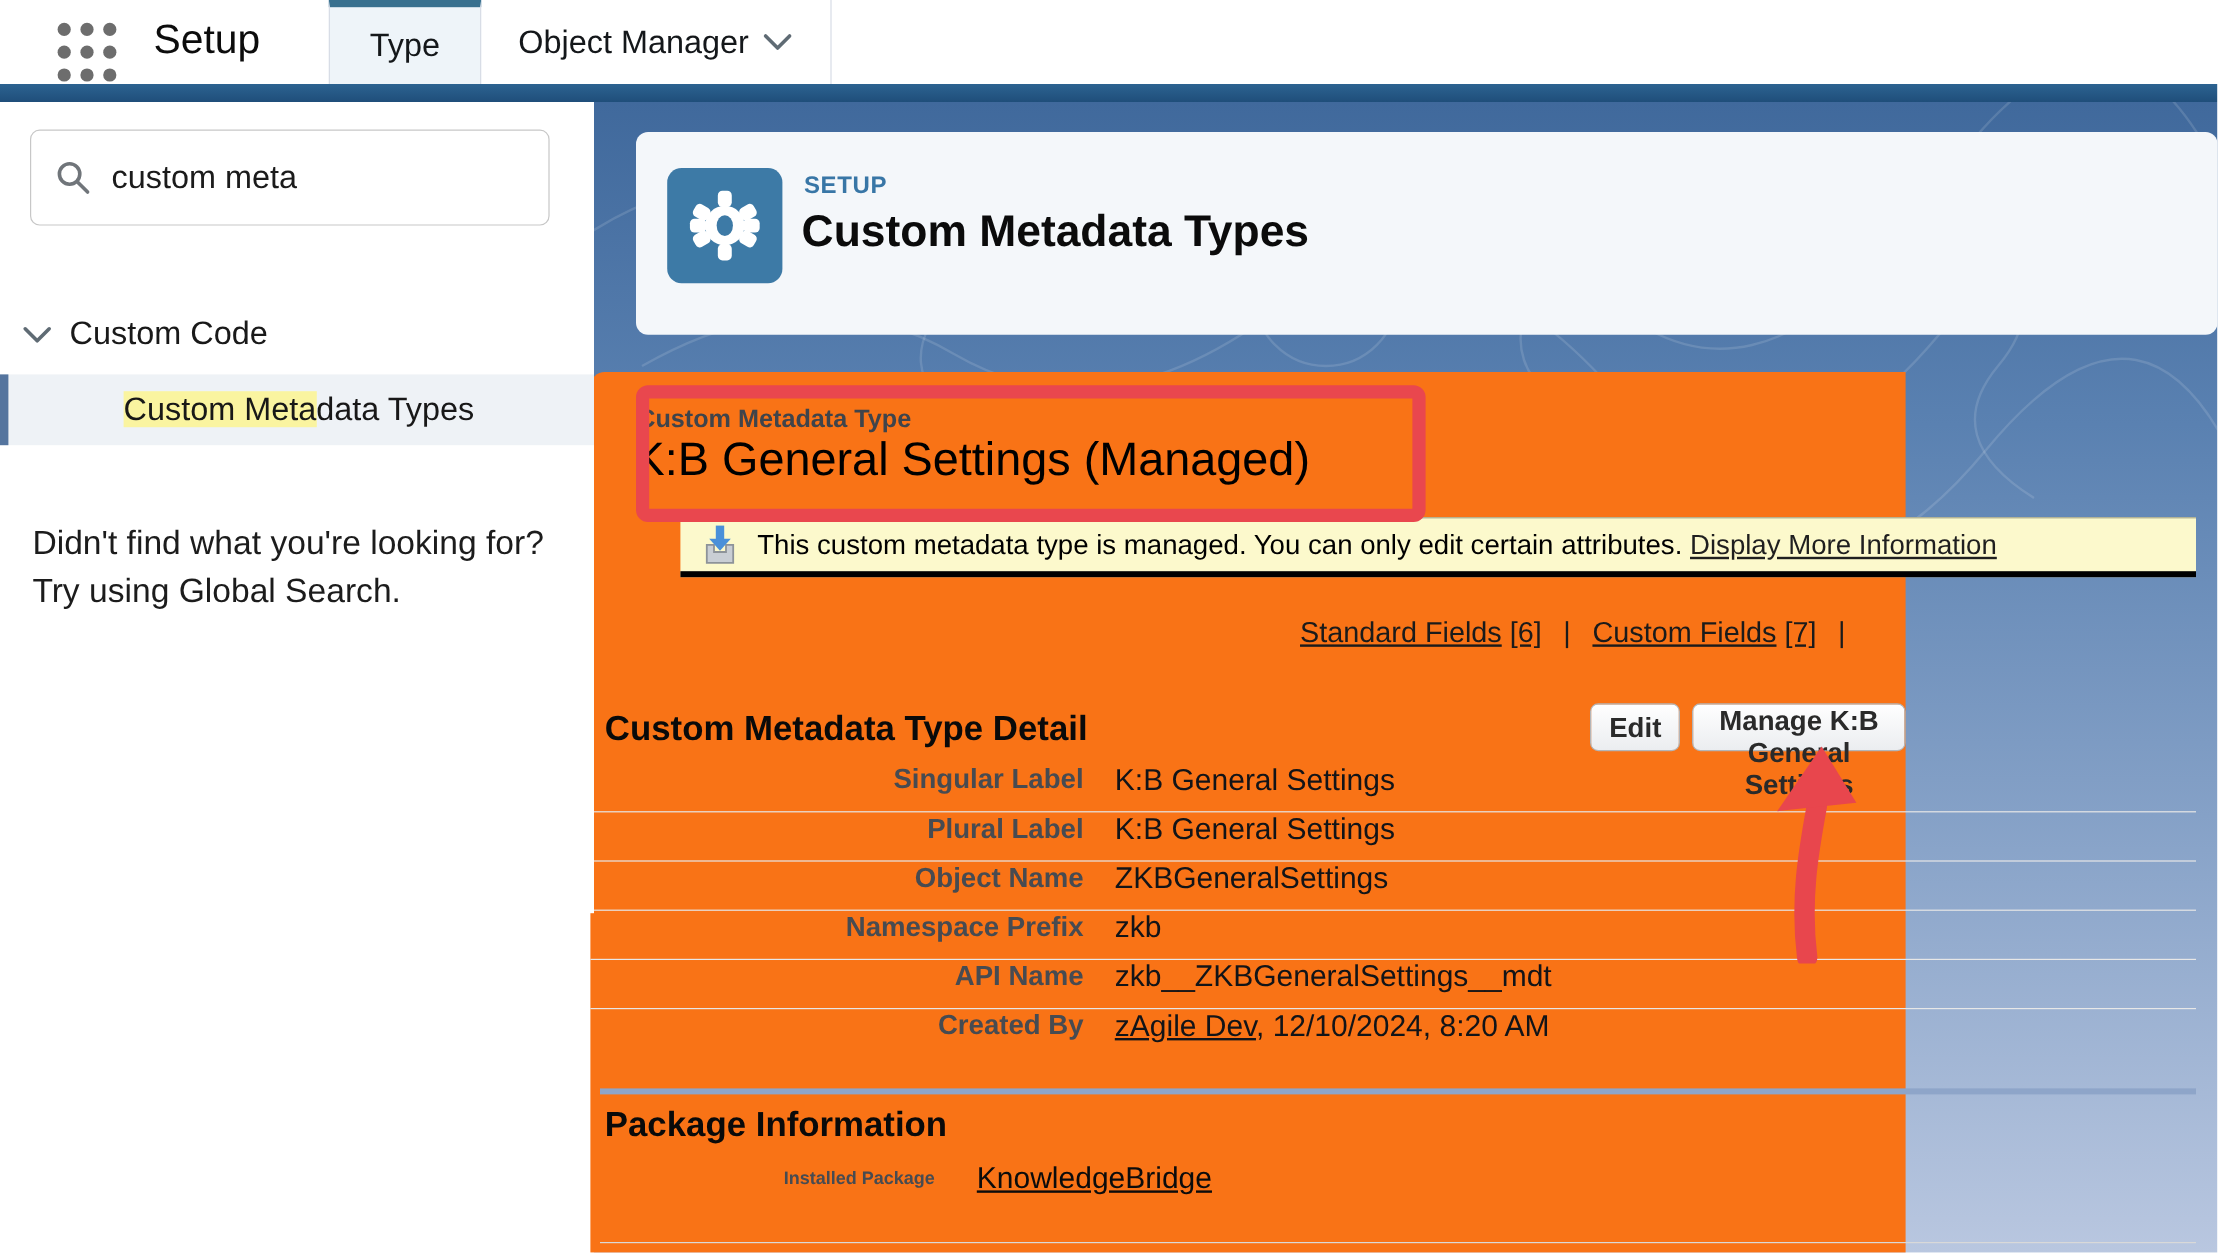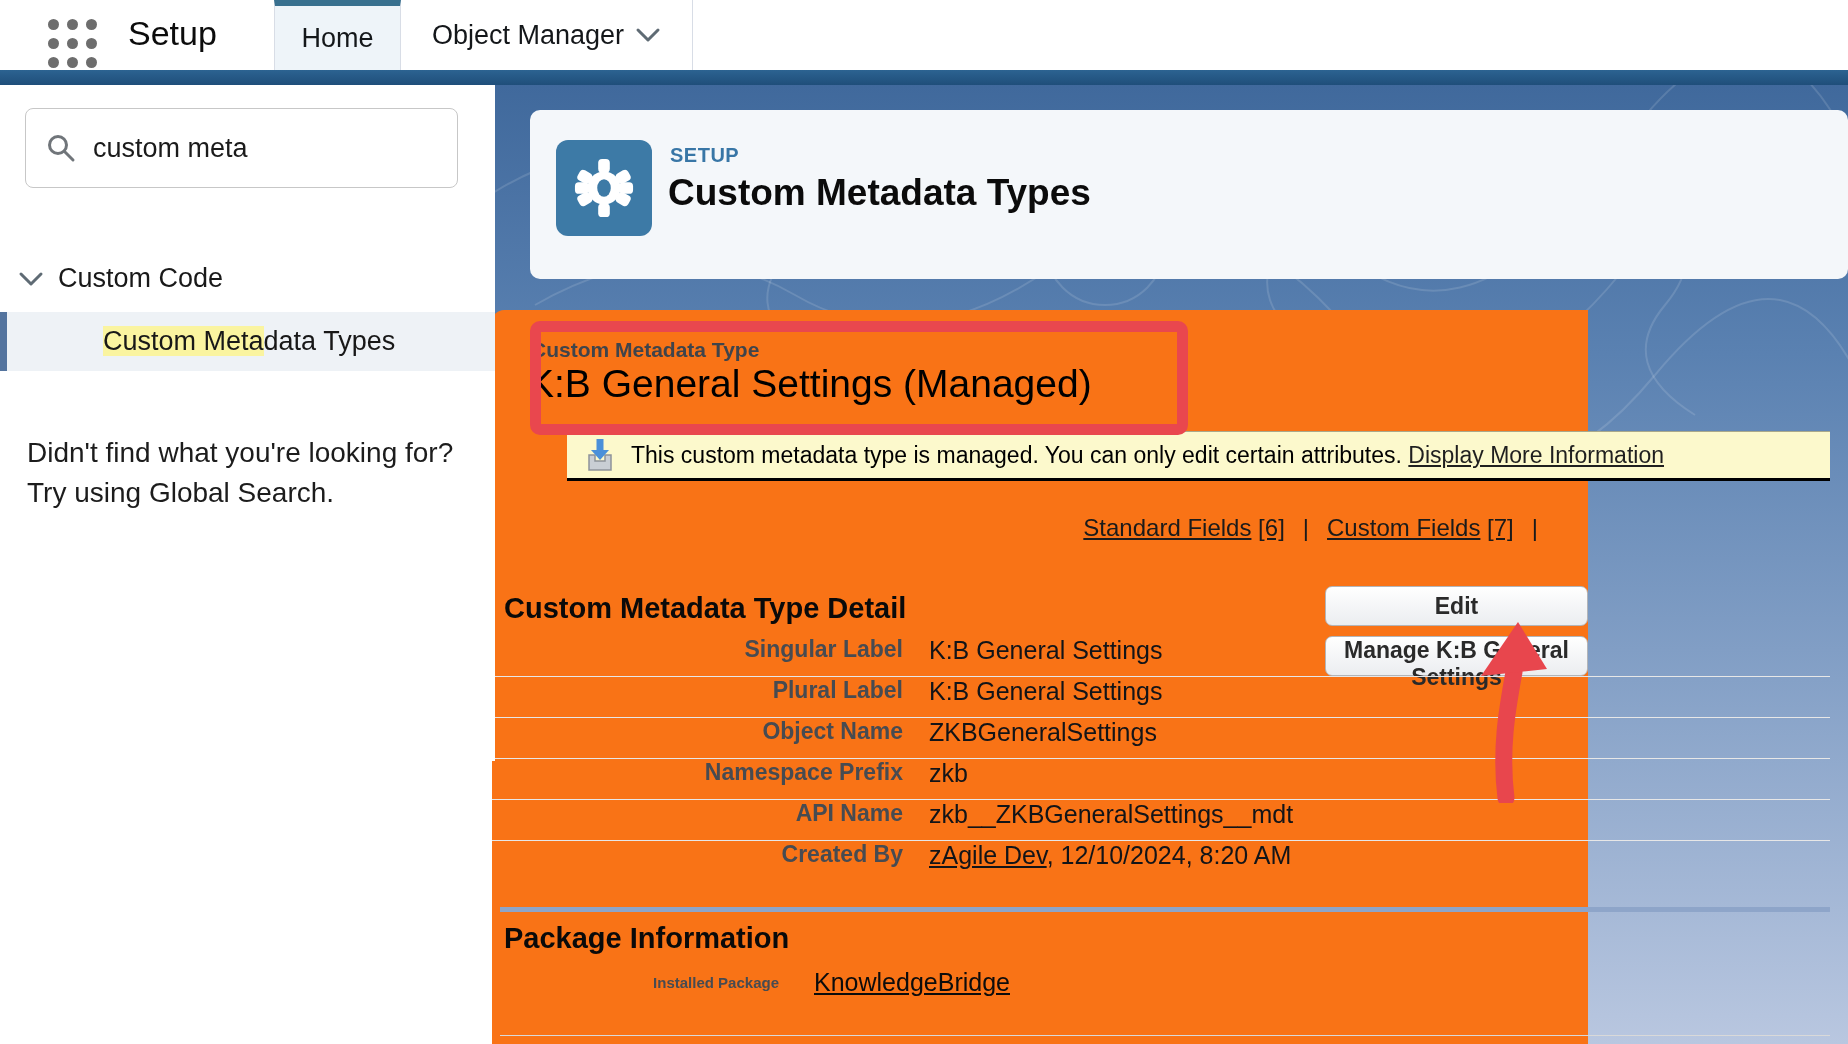--- a/index.html
+++ b/index.html
@@ -34,29 +34,29 @@
   .header-card { position:absolute; left:530px; top:110px; width:1318px; height:169px; background:#f4f7fa; border-radius:10px; z-index:3; }
   .gear-tile { position:absolute; left:26px; top:30px; width:96px; height:96px; background:#3d7aa6; border-radius:12px; display:flex; align-items:center; justify-content:center; }
   .eyebrow { position:absolute; left:140px; top:34px; font-size:20px; font-weight:bold; letter-spacing:0.5px; color:#3876a6; }
   .page-title { position:absolute; left:138px; top:62px; font-size:37px; font-weight:bold; color:#0b0b0b; }
 
   
   .content-card { position:absolute; left:492px; top:310px; width:1096px; height:734px; background:#f97316; border-top-left-radius:12px; z-index:3; }
   .record-type-label { position:absolute; left:39px; top:28px; font-size:21px; font-weight:bold; color:#3f444b; }
   .record-title { position:absolute; left:36px; top:52px; font-size:39px; color:#000; }
 
-  .banner { position:absolute; left:75px; top:121px; width:1263px; height:50px; background:#fcf9cc; border-top:1px solid #a9a98b; border-bottom:3px solid #000000; display:flex; align-items:center; padding-left:16px; gap:14px; font-size:23px; color:#000; }
+  .banner { position:absolute; left:75px; top:121px; width:1263px; height:50px; background:#fcf9cc; border-top:1px solid #a9a98b; border-bottom:5px solid #000000; display:flex; align-items:center; padding-left:16px; gap:14px; font-size:23px; color:#000; }
   .banner a { color:#1f1f1f; text-decoration:underline; cursor:pointer; }
 
   .field-links { position:absolute; right:0; top:204px; width:100%; text-align:right; padding-right:32px; font-size:24px; color:#1b1b1b; }
   .field-links a { color:#1b1b1b; text-decoration:underline; cursor:pointer; }
   .field-links .sep { margin:0 18px; text-decoration:none; }
 
   .detail-heading { position:absolute; left:12px; top:282px; font-size:29px; font-weight:bold; color:#0a0a0a; }
-  .btn-row { position:absolute; left:833px; top:276px; display:flex; gap:10px;flex-direction:column; }
+  .btn-row { position:absolute; left:833px; top:276px; display:flex; gap:10px; }
   .sf-btn { height:40px; border:1px solid #b3b5b8; border-radius:7px; background:linear-gradient(180deg,#ffffff,#ebedf0); font-family:"Liberation Sans",sans-serif; font-size:23px; font-weight:bold; color:#2a2a2a; padding:0 15px; cursor:pointer; }
 
   .dtable { position:absolute; left:0; top:326px; width:1338px; }
   .drow { display:flex; align-items:flex-start; height:41px; border-bottom:1px solid #e7e7e7;padding-left:31px; }
   .drow:last-child { border-bottom:none; }
   .dlabel { width:380px; text-align:right; font-size:23px; font-weight:bold; color:#474b51; }
   .dvalue { padding-left:26px; font-size:25px; color:#121418; }
   .dvalue a { color:#121418; text-decoration:underline; cursor:pointer; }
 
   .pkg-divider { position:absolute; left:8px; top:597px; width:1330px; height:5px; background:#8ea5c9; }
@@ -101,21 +101,21 @@
         <i></i>
         <i></i>
         <i></i>
         <i></i>
         <i></i>
         <i></i>
         <i></i>
     </div>
     <div class="app-title">Setup</div>
     <div class="tab tab-home">
-      <span>Home</span>
+      <span>Type</span>
     </div>
     <div class="tab tab-objmgr">
       <span>Object Manager</span>
       <svg width="26" height="16" viewBox="0 0 26 16">
         <polyline points="3,3 13,13 23,3" fill="none" stroke="#5f6b74" stroke-width="3" stroke-linecap="round" stroke-linejoin="round"></polyline>
       </svg>
     </div>
   </div>
   <div class="blueband"></div>
 

